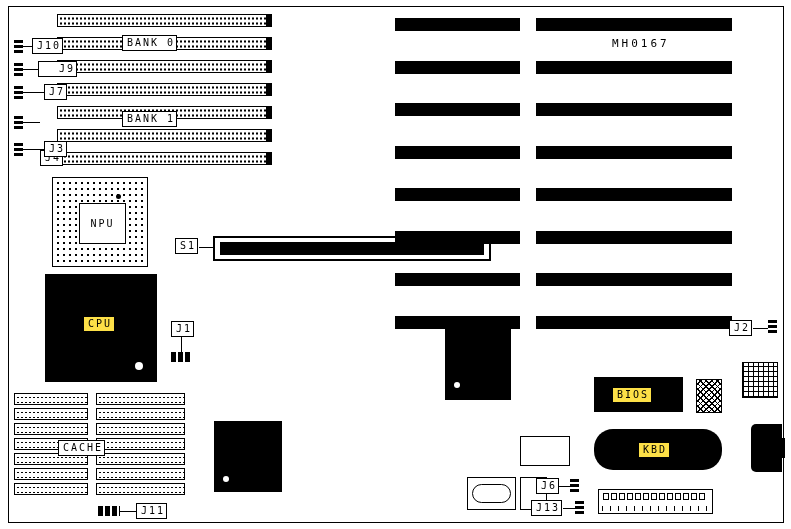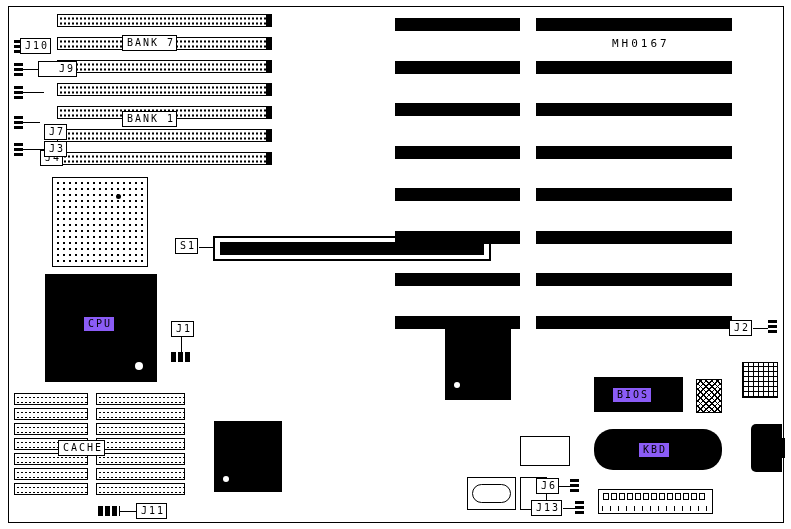--- a/index.html
+++ b/index.html
@@ -21,21 +21,21 @@
   .hline { position:absolute; height:1px; background:#000; z-index:4; }
   .vline { position:absolute; width:1px; background:#000; z-index:4; }
   .npu-socket { position:absolute; left:52px; top:177px; width:96px; height:90px; border:1px solid #000;
                 background-image:radial-gradient(circle,#000 1.1px,transparent 1.35px);
                 background-size:6px 6px; background-position:2px 2px; }
   .npu-inner { position:absolute; left:26px; top:25px; width:47px; height:41px; background:#fff;
                border:1px solid #000; display:flex; align-items:center; justify-content:center;
                font-size:10px; letter-spacing:2px; }
   .npu-dot { position:absolute; left:63px; top:16px; width:5px; height:5px; border-radius:50%; background:#000; }
   .blackchip { position:absolute; background:#000; }
-  .chip-label { position:absolute; background:#8b5cf6; border:1px solid #000; font-size:10px;
+  .chip-label { position:absolute; background:#fde047; border:1px solid #000; font-size:10px;
                 line-height:12px; letter-spacing:2px; padding:1px 2px 1px 4px; white-space:nowrap; }
   .wdot { position:absolute; border-radius:50%; background:#fff; }
   .s1-slot { position:absolute; left:213px; top:236px; width:278px; height:25px; border:2px solid #000; }
   .s1-inner { position:absolute; left:5px; top:4px; right:5px; bottom:4px; background:#000; }
   .xslot { position:absolute; height:13px; background:#000; }
   .cchip { position:absolute; height:12px; border:1px solid #000;
            background-image:radial-gradient(circle,#000 0.9px,transparent 1.1px);
            background-size:4px 5px; background-position:1px 1px; z-index:2; }
   .wbox { position:absolute; border:1px solid #000; background:#fff; }
   .osc { position:absolute; left:4px; top:6px; width:39px; height:19px; border:1px solid #000; border-radius:10px; }
@@ -73,31 +73,32 @@
   <div class="jump-v" style="left:14px;top:86px;height:13px;"></div>
   <div class="jump-v" style="left:14px;top:116px;height:13px;"></div>
   <div class="jump-v" style="left:14px;top:143px;height:13px;"></div>
 
   <div class="hline" style="left:23px;top:46px;width:13px;"></div>
   <div class="hline" style="left:23px;top:69px;width:15px;"></div>
   <div class="hline" style="left:23px;top:92px;width:21px;"></div>
   <div class="hline" style="left:23px;top:122px;width:17px;"></div>
   <div class="hline" style="left:23px;top:149px;width:21px;"></div>
 
-  <div class="lbl" style="left:20px;top:38px;">J10</div>
+  <div class="lbl" style="left:32px;top:38px;">J10</div>
   <div class="lbl" style="left:38px;top:61px;padding-left:20px;">J9</div>
-  <div class="lbl" style="left:44px;top:84px;margin-top:40px;">J7</div>
+  <div class="lbl" style="left:44px;top:84px;">J7</div>
   <div class="lbl" style="left:40px;top:114px;margin-top:36px;">J4</div>
   <div class="lbl" style="left:44px;top:141px;">J3</div>
 
-  <div class="lbl" style="left:122px;top:35px;">BANK 7</div>
+  <div class="lbl" style="left:122px;top:35px;">BANK 0</div>
   <div class="lbl" style="left:122px;top:111px;">BANK 1</div>
 
   <div class="npu-socket">
     <div class="npu-dot"></div>
+    <div class="npu-inner">NPU</div>
   </div>
 
   <div class="blackchip" style="left:45px;top:274px;width:112px;height:108px;">
     <div class="chip-label" style="left:38px;top:42px;">CPU</div>
     <div class="wdot" style="left:90px;top:88px;width:8px;height:8px;"></div>
   </div>
 
   <div class="lbl" style="left:175px;top:238px;">S1</div>
   <div class="hline" style="left:199px;top:247px;width:14px;"></div>
   <div class="s1-slot">

